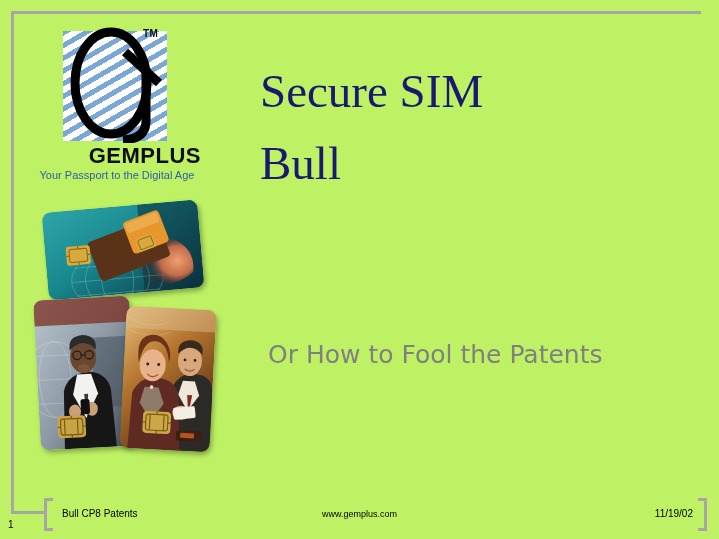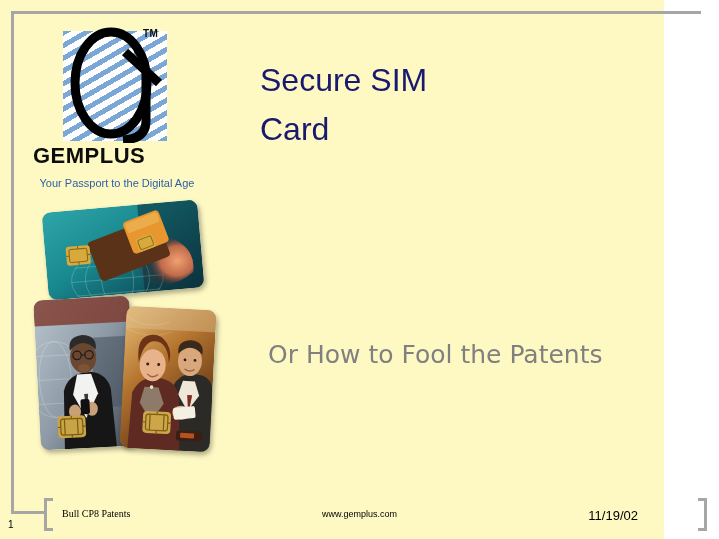--- a/index.html
+++ b/index.html
@@ -9,23 +9,23 @@
   }
   body {
     width: 719px;
     height: 539px;
     overflow: hidden;
     font-family: "Liberation Sans", sans-serif;
   }
 
   .slide {
     position: relative;
-    width: 664px;
+    width: 719px;
     height: 539px;
-    background: #fef9c3;
+    background: #bef264;
   }
 
   
   .frame-top {
     position: absolute;
     left: 11px;
     top: 11px;
     width: 690px;
     height: 3px;
     background: #a6a6a6;
@@ -115,38 +115,37 @@
     font-size: 10px;
     font-weight: bold;
     color: #111111;
     letter-spacing: 0.5px;
   }
   .logo-wordmark {
     position: absolute;
     left: 0px;
     top: 117px;
     width: 168px;
-    text-align: left;
+    text-align: right;
     font-family: "Liberation Sans", sans-serif;
     font-weight: bold;
     font-size: 22px;
     letter-spacing: 0.5px;
     color: #0d0d0d;
   }
   .logo-tagline {
     position: absolute;
     left: 0px;
     top: 143px;
     width: 168px;
     text-align: center;
     font-family: "Liberation Sans", sans-serif;
     font-size: 11px;
     color: #2c5fa8;
     white-space: nowrap;
-    margin-top: 8px;
   }
 
   
   .collage {
     position: absolute;
     left: 33px;
     top: 198px;
     width: 200px;
     height: 262px;
   }
@@ -178,22 +177,22 @@
     transform: rotate(3deg);
   }
   .photo-card svg { display: block; }
 
   
   .title {
     position: absolute;
     left: 260px;
     top: 56px;
     width: 430px;
-    font-family: Liberation Sans, sans-serif;
-    font-size: 32px;
+    font-family: Liberation Serif, serif;
+    font-size: 47px;
     line-height: 1.53;
     color: #191970;
     font-weight: 500;
   }
   .title .line { display: block; white-space: nowrap; }
 
   .subtitle {
     position: absolute;
     left: 268px;
     top: 340px;
@@ -204,37 +203,37 @@
     white-space: nowrap;
   }
 
   
   .footer-left {
     position: absolute;
     left: 62px;
     top: 508px;
     font-size: 10px;
     color: #000000;
-    font-family: Liberation Serif, serif;
+    font-family: Liberation Sans, sans-serif;
   }
   .footer-center {
     position: absolute;
     left: 0;
     top: 509px;
     width: 719px;
     text-align: center;
     font-size: 9px;
     color: #000000;
     font-family: "Liberation Sans", sans-serif;
   }
   .footer-right {
     position: absolute;
     right: 26px;
     top: 508px;
-    font-size: 13px;
+    font-size: 10px;
     color: #000000;
     font-family: "Liberation Sans", sans-serif;
   }
   .page-number {
     position: absolute;
     left: 8px;
     top: 519px;
     font-size: 10px;
     color: #000000;
     font-family: "Liberation Sans", sans-serif;
@@ -399,21 +398,21 @@
             <path d="M22 115 H25 M47 115 H50 M36 104 V107 M36 123 V126 M29 107 V123 M43 107 V123"></path>
           </g>
         </g>
       </svg>
     </div>
 
   </div>
 
   <div class="title">
     <span class="line">Secure SIM</span>
-    <span class="line">Card</span>
+    <span class="line">Bull</span>
   </div>
 
   <div class="subtitle">Or How to Fool the Patents</div>
 
   <div class="footer-left">Bull CP8 Patents</div>
   <div class="footer-center">www.gemplus.com</div>
   <div class="footer-right">11/19/02</div>
   <div class="page-number">1</div>
 
 </div>

